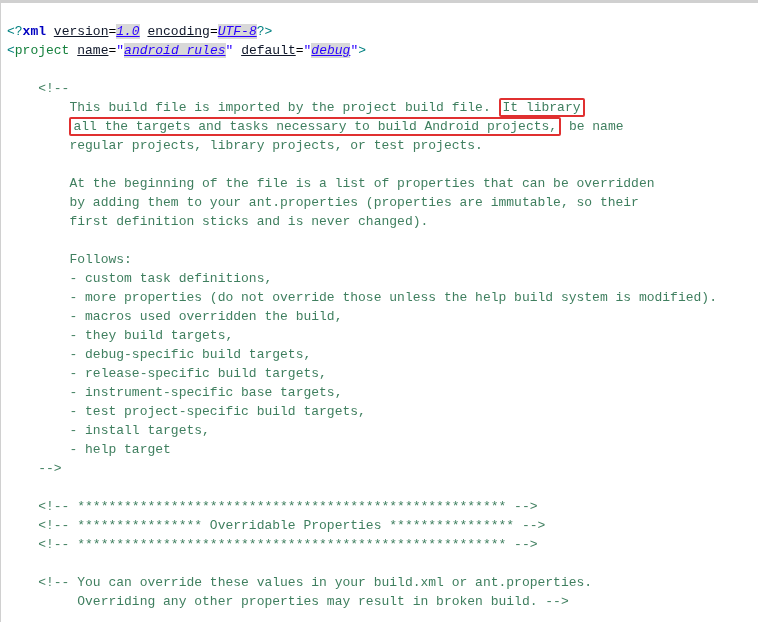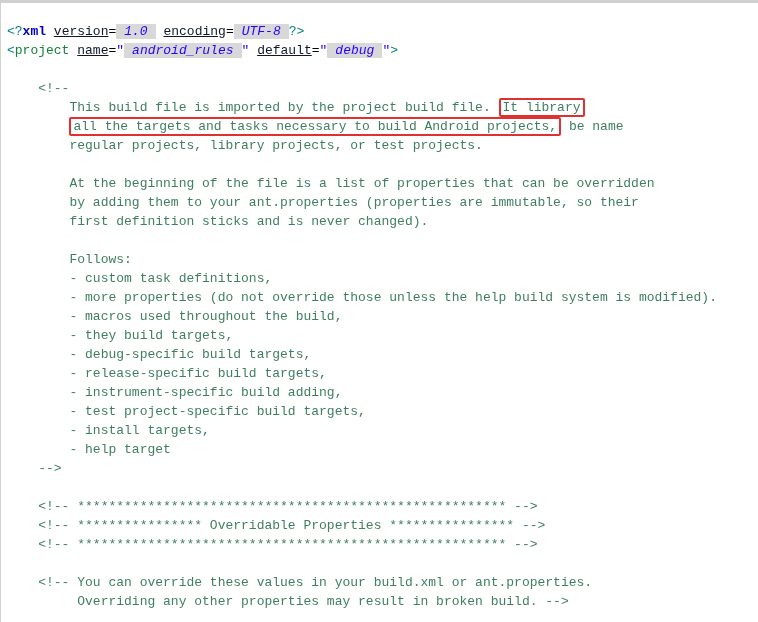--- a/index.html
+++ b/index.html
@@ -20,21 +20,21 @@
     padding: 0 6px;
     white-space: pre;
     position: relative;
   }
   .pi { color: #0000c0; font-weight: bold; }           
   .tag { color: #15803d; }          
   .brackets { color: #008080; }
   .attr-name { color: #0f172a; text-decoration: underline; }
   .attr-eq { color: #000000; }
   .string { color: #2a00ff; }
-  .string-hl { color:#2a00ff; font-style: italic; background:#d8d8d8; padding:0 8px;}
+  .string-hl { color:#2a00ff; font-style: italic; background:#d8d8d8; padding:0 0px;text-decoration:underline;}
   .comment { color: #3f7f5f; }
   .redbox {
     border: 2px solid #e03030;
     border-radius: 2px;
     padding: 0 2px;
     color: #3f7f5f;
   }
 </style>
 </head>
 <body>
@@ -48,25 +48,25 @@
 <span class="comment">        </span><span class="redbox">all the targets and tasks necessary to build Android projects,</span><span class="comment"> be name</span>
 <span class="comment">        </span><span class="comment">regular projects, library projects, or test projects.</span>
 
 <span class="comment">        </span><span class="comment">At the beginning of the file is a list of properties that can be overridden</span>
 <span class="comment">        </span><span class="comment">by adding them to your ant.properties (properties are immutable, so their</span>
 <span class="comment">        </span><span class="comment">first definition sticks and is never changed).</span>
 
 <span class="comment">        </span><span class="comment">Follows:</span>
 <span class="comment">        </span><span class="comment">- custom task definitions,</span>
 <span class="comment">        </span><span class="comment">- more properties (do not override those unless the help build system is modified).</span>
-<span class="comment">        </span><span class="comment">- macros used throughout the build,</span>
+<span class="comment">        </span><span class="comment">- macros used overridden the build,</span>
 <span class="comment">        </span><span class="comment">- they build targets,</span>
 <span class="comment">        </span><span class="comment">- debug-specific build targets,</span>
 <span class="comment">        </span><span class="comment">- release-specific build targets,</span>
-<span class="comment">        </span><span class="comment">- instrument-specific build adding,</span>
+<span class="comment">        </span><span class="comment">- instrument-specific base targets,</span>
 <span class="comment">        </span><span class="comment">- test project-specific build targets,</span>
 <span class="comment">        </span><span class="comment">- install targets,</span>
 <span class="comment">        </span><span class="comment">- help target</span>
 <span class="comment">    </span><span class="comment">--&gt;</span>
 
     <span class="comment">&lt;!-- ******************************************************* --&gt;</span>
     <span class="comment">&lt;!-- **************** Overridable Properties **************** --&gt;</span>
     <span class="comment">&lt;!-- ******************************************************* --&gt;</span>
 
     <span class="comment">&lt;!-- You can override these values in your build.xml or ant.properties.</span>

